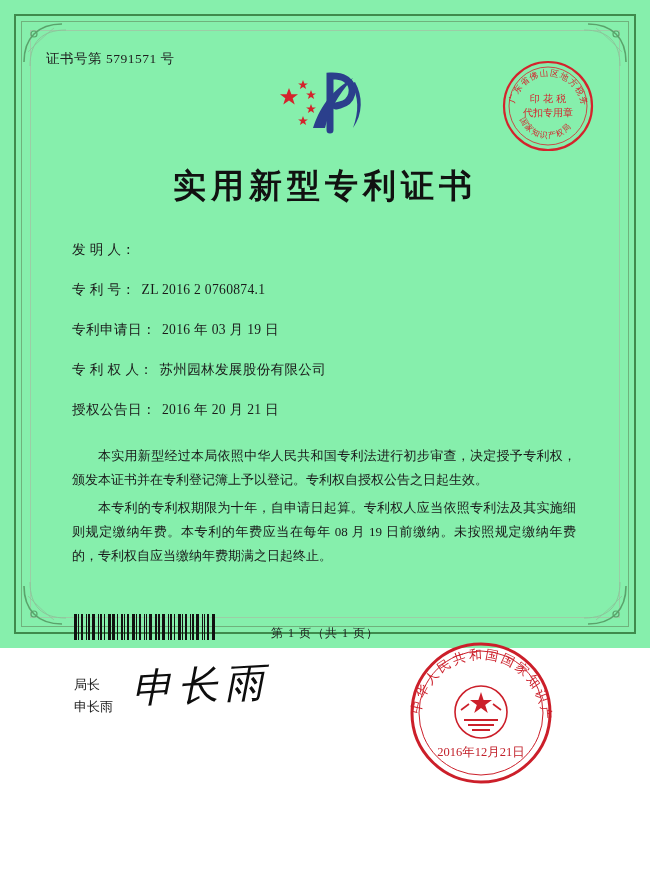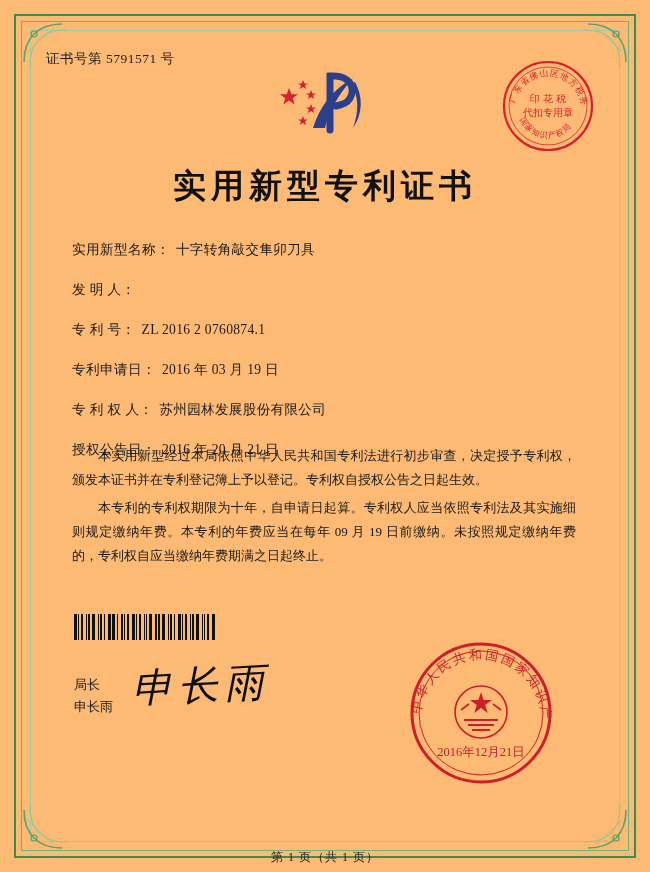--- a/index.html
+++ b/index.html
@@ -10,22 +10,22 @@
   body {
     width: 650px;
     height: 872px;
     font-family: "Liberation Serif", "DejaVu Serif", serif;
     color: #1a1a1a;
     overflow: hidden;
   }
   .page {
     position: relative;
     width: 650px;
-    height: 872px;
-    background: #fdba74;
+    height: 648px;
+    background: #86efac;
     box-sizing: border-box;
   }
   
   .border-outer {
     position: absolute;
     left: 14px; top: 14px; right: 14px; bottom: 14px;
     border: 2px solid #3f8b4d;
     box-sizing: border-box;
   }
   .border-mid {
@@ -265,24 +265,20 @@
         <textPath href="#arcBot" startOffset="12%">国家知识产权局</textPath>
       </text>
       <text x="48" y="44" text-anchor="middle" font-size="10" fill="#d4232c" font-family="DejaVu Sans, sans-serif">印 花 税</text>
       <text x="48" y="58" text-anchor="middle" font-size="10" fill="#d4232c" font-family="DejaVu Sans, sans-serif">代扣专用章</text>
     </svg>
 
     <div class="title">实用新型专利证书</div>
 
     <div class="fields">
       <div class="field">
-        <span class="label">实用新型名称：</span>
-        <span class="value">十字转角敲交隼卯刀具</span>
-      </div>
-      <div class="field">
         <span class="label">发 明 人：</span>
       </div>
       <div class="field">
         <span class="label">专 利 号：</span>
         <span class="value">ZL 2016 2 0760874.1</span>
       </div>
       <div class="field">
         <span class="label">专利申请日：</span>
         <span class="value">2016 年 03 月 19 日</span>
       </div>
@@ -291,21 +287,21 @@
         <span class="value">苏州园林发展股份有限公司</span>
       </div>
       <div class="field">
         <span class="label">授权公告日：</span>
         <span class="value">2016 年 20 月 21 日</span>
       </div>
     </div>
 
     <div class="paras">
       <p>本实用新型经过本局依照中华人民共和国专利法进行初步审查，决定授予专利权，颁发本证书并在专利登记簿上予以登记。专利权自授权公告之日起生效。</p>
-      <p>本专利的专利权期限为十年，自申请日起算。专利权人应当依照专利法及其实施细则规定缴纳年费。本专利的年费应当在每年 09 月 19 日前缴纳。未按照规定缴纳年费的，专利权自应当缴纳年费期满之日起终止。</p>
+      <p>本专利的专利权期限为十年，自申请日起算。专利权人应当依照专利法及其实施细则规定缴纳年费。本专利的年费应当在每年 08 月 19 日前缴纳。未按照规定缴纳年费的，专利权自应当缴纳年费期满之日起终止。</p>
     </div>
 
     <div class="barcode">
         <i style="width:3px"></i>
         <i style="width:1px;background:transparent"></i>
         <i style="width:1px"></i>
         <i style="width:2px;background:transparent"></i>
         <i style="width:2px"></i>
         <i style="width:3px;background:transparent"></i>
         <i style="width:1px"></i>

